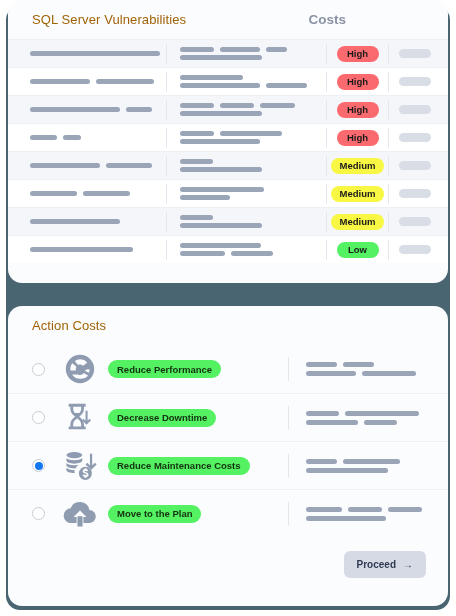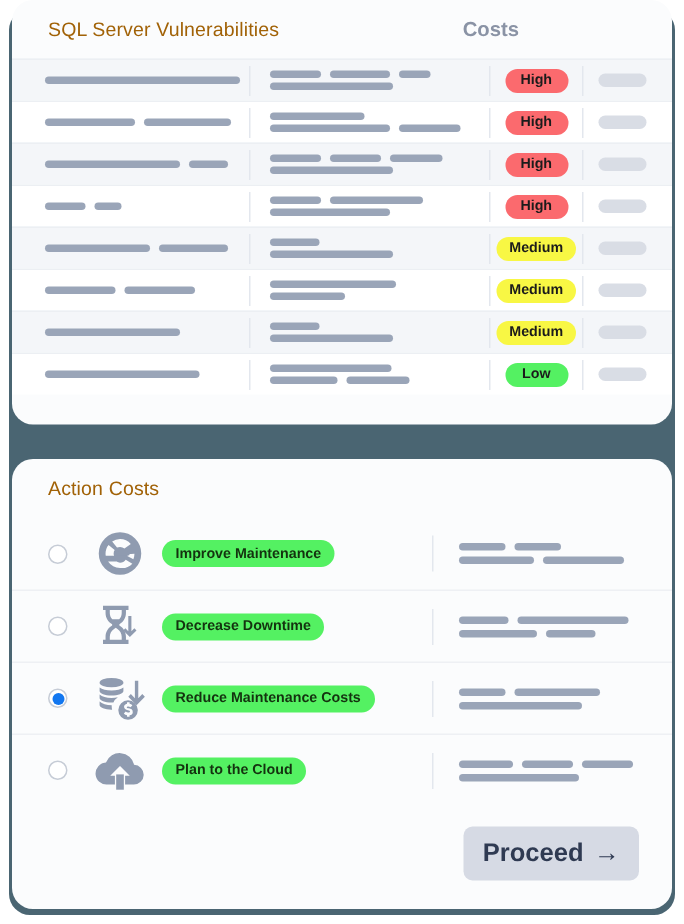--- a/index.html
+++ b/index.html
@@ -227,21 +227,21 @@
     display: flex;
     justify-content: flex-end;
     padding: 14px 22px 0 0;
   }
   .proceed {
     display: inline-flex;
     align-items: center;
     gap: 7px;
     background: #d6dae4;
     color: #2f3a52;
-    font-size: 17px;
+    font-size: 10px;
     font-weight: 700;
     border: none;
     border-radius: 6px;
     padding: 8px 13px;
     cursor: pointer;
     font-family: inherit;
   }
 </style>
 </head>
 <body>
@@ -445,21 +445,21 @@
     </div>
     <div class="action-list" id="action-list">
         <div class="arow">
           <div class="radio"></div>
           <div class="act-icon">
             <svg width="34" height="34" viewBox="0 0 24 24" fill="currentColor">
               <path d="M12 2a10 10 0 1 0 0 20 10 10 0 0 0 0-20zm0 3.2a6.8 6.8 0 0 1 5.1 2.3l-3 2.2a3.1 3.1 0 0 0-2.1-.8c-.5 0-1 .1-1.4.3L8.3 6.4A6.7 6.7 0 0 1 12 5.2zM5.2 12c0-1.5.5-2.9 1.4-4l2.9 2.4c-.3.5-.5 1-.5 1.6 0 .4.1.8.2 1.1H5.3a7 7 0 0 1-.1-1.1zm6.8 6.8a6.8 6.8 0 0 1-5.6-3h4.1c.4.3 1 .5 1.5.5 1.1 0 2.1-.6 2.7-1.4l3.1 1.9a6.8 6.8 0 0 1-5.8 2zm3.4-5.6c.1-.3.1-.6.1-.9l3.3-.2c0 .9-.2 1.8-.5 2.6z"></path>
               <rect x="10.2" y="11" width="6.4" height="2.1" rx="1.05"></rect>
             </svg>
           </div>
-          <span class="act-pill">Improve Maintenance</span>
+          <span class="act-pill">Reduce Performance</span>
           <div class="act-notes">
             <div class="skline">
               <div class="sk" style="width: 31px;"></div>
               <div class="sk" style="width: 31px;"></div>
             </div>
             <div class="skline">
               <div class="sk" style="width: 50px;"></div>
               <div class="sk" style="width: 54px;"></div>
             </div>
           </div>
@@ -508,21 +508,21 @@
           </div>
         </div>
         <div class="arow">
           <div class="radio"></div>
           <div class="act-icon">
             <svg width="34" height="34" viewBox="0 0 24 24" fill="currentColor">
               <path d="M18.6 9.1A6.9 6.9 0 0 0 5.4 8 5.2 5.2 0 0 0 6 18.4h3.6v-4.2H7.4L12 9.6l4.6 4.6h-2.2v4.2h4a4.6 4.6 0 0 0 .2-9.3z"></path>
               <rect x="10.2" y="13.6" width="3.6" height="7.2"></rect>
             </svg>
           </div>
-          <span class="act-pill">Plan to the Cloud</span>
+          <span class="act-pill">Move to the Plan</span>
           <div class="act-notes">
             <div class="skline">
               <div class="sk" style="width: 36px;"></div>
               <div class="sk" style="width: 34px;"></div>
               <div class="sk" style="width: 34px;"></div>
             </div>
             <div class="skline">
               <div class="sk" style="width: 80px;"></div>
             </div>
           </div>

